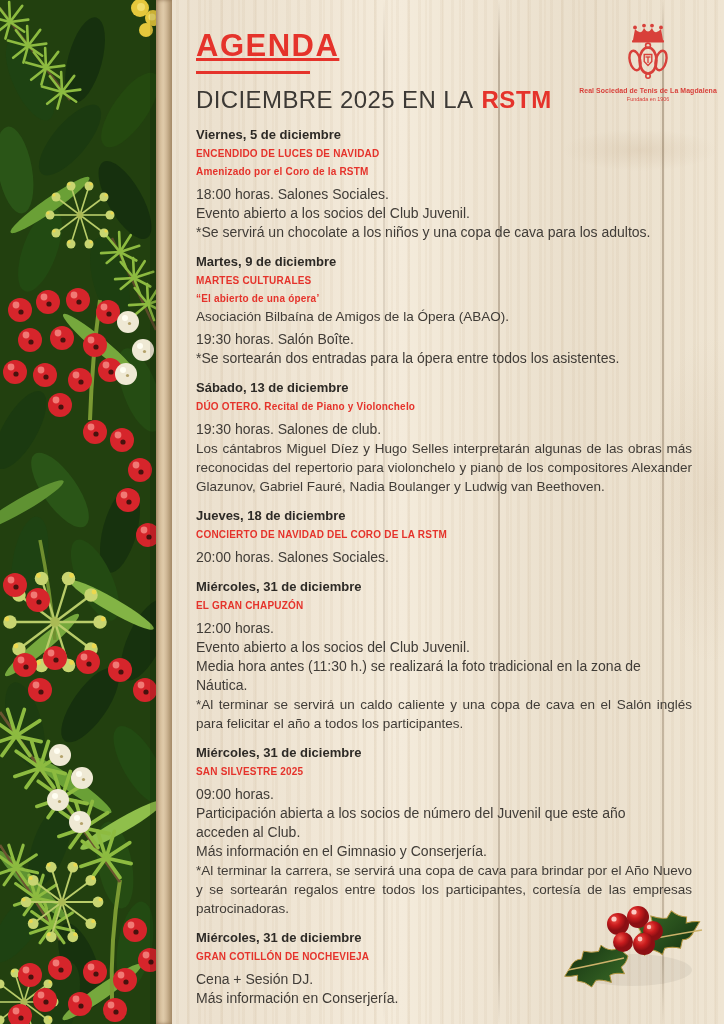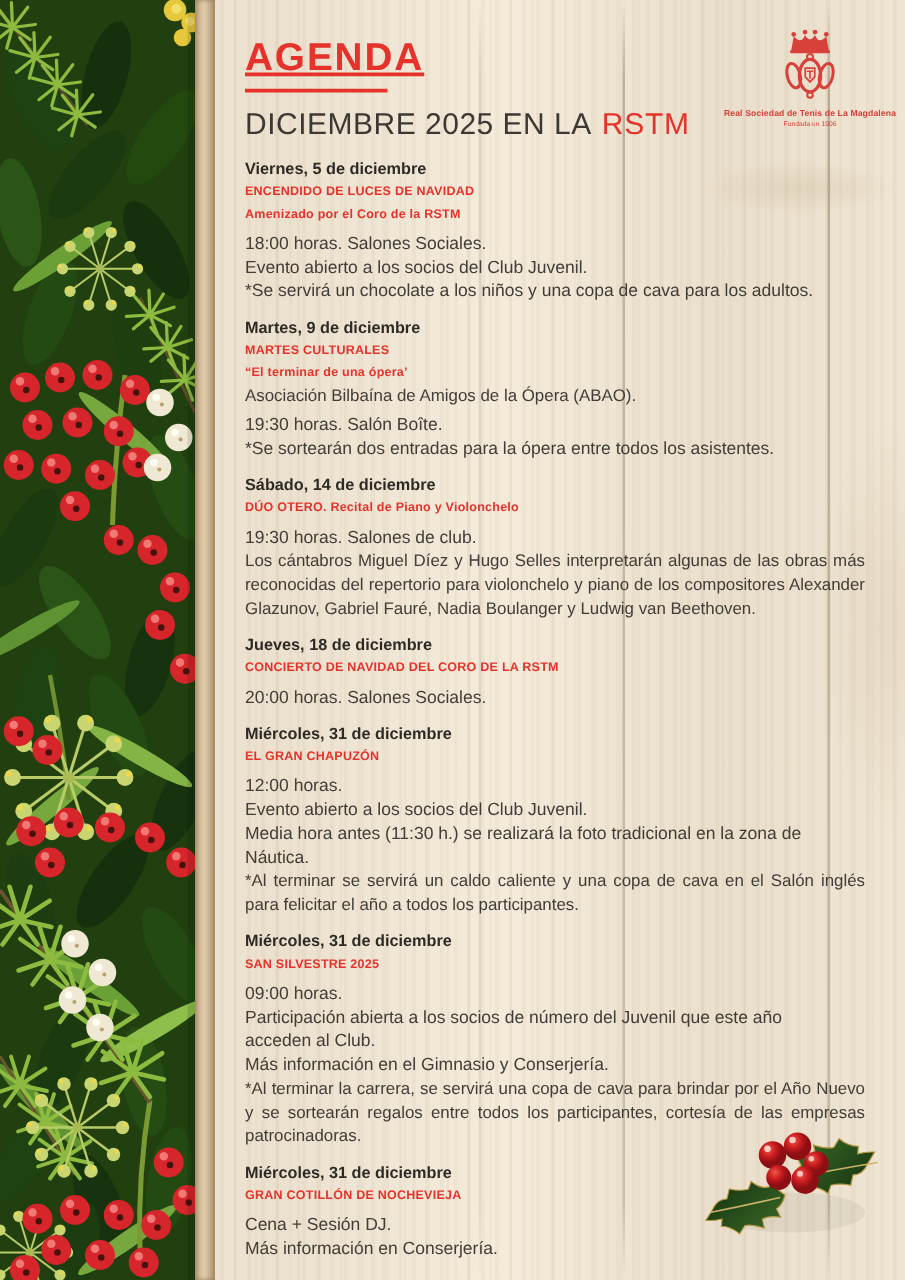--- a/index.html
+++ b/index.html
@@ -16,21 +16,21 @@
   .plank{position:absolute;top:0;bottom:0;width:2px;
     background:linear-gradient(rgba(110,88,62,0), rgba(110,88,62,.38) 6%, rgba(110,88,62,.28) 94%, rgba(110,88,62,0));}
   .foliage{position:absolute;left:0;top:0;width:156px;height:1024px;}
   .wood-edge{position:absolute;left:156px;top:0;bottom:0;width:16px;
     background:linear-gradient(90deg,#c9ae8a,#dfcaa9 45%,#c2a884);
     box-shadow:inset -3px 0 4px rgba(90,60,30,.28), inset 2px 0 3px rgba(70,45,20,.25);}
   .content{position:absolute;left:196px;top:30px;width:496px;}
   .title{font-size:31px;font-weight:700;color:#e5332b;letter-spacing:1.5px;line-height:1;margin:0;text-decoration:underline;}
   .title-underline{width:114px;height:3px;background:#e5332b;margin-top:10px;}
   .subtitle{margin-top:13px;font-size:24px;line-height:26px;color:#3c3935;letter-spacing:.4px;white-space:nowrap;}
-  .subtitle .accent{color:#e5332b;font-weight:400;margin-left:8px;letter-spacing:.6px;}
+  .subtitle .accent{color:#e5332b;font-weight:700;margin-left:8px;letter-spacing:.6px;}
   .events{margin-top:12px;}
   .event{margin-bottom:10px;}
   .date{font-size:13px;font-weight:700;color:#2d2a26;line-height:20px;margin:0;}
   .etitle,.esub{font-size:10px;font-weight:700;color:#e5332b;line-height:18px;margin:0;letter-spacing:.2px;}
   .note{font-size:13.5px;color:#403c37;line-height:18px;}
   .body{margin-top:4px;}
   .line{font-size:14px;color:#403c37;line-height:19px;}
   .para{font-size:13.5px;color:#403c37;line-height:19px;text-align:justify;margin:0;}
   .logo{position:absolute;left:577px;top:22px;width:142px;text-align:center;color:#d8403a;}
   .logo-name{font-size:6.9px;font-weight:700;margin-top:3px;letter-spacing:.1px;}
@@ -277,30 +277,30 @@
         <div class="body">
           <div class="line">18:00 horas. Salones Sociales.</div>
           <div class="line">Evento abierto a los socios del Club Juvenil.</div>
           <div class="line">*Se servirá un chocolate a los niños y una copa de cava para los adultos.</div>
         </div>
       </article>
 
       <article class="event">
         <h3 class="date">Martes, 9 de diciembre</h3>
         <h4 class="etitle">MARTES CULTURALES</h4>
-        <h4 class="esub">“El terminar de una ópera’</h4>
+        <h4 class="esub">“El abierto de una ópera’</h4>
         <div class="note">Asociación Bilbaína de Amigos de la Ópera (ABAO).</div>
         <div class="body">
           <div class="line">19:30 horas. Salón Boîte.</div>
           <div class="line">*Se sortearán dos entradas para la ópera entre todos los asistentes.</div>
         </div>
       </article>
 
       <article class="event">
-        <h3 class="date">Sábado, 14 de diciembre</h3>
+        <h3 class="date">Sábado, 13 de diciembre</h3>
         <h4 class="etitle">DÚO OTERO. Recital de Piano y Violonchelo</h4>
         <div class="body">
           <div class="line">19:30 horas. Salones de club.</div>
           <p class="para">Los cántabros Miguel Díez y Hugo Selles interpretarán algunas de las obras más reconocidas del repertorio para violonchelo y piano de los compositores Alexander Glazunov, Gabriel Fauré, Nadia Boulanger y Ludwig van Beethoven.</p>
         </div>
       </article>
 
       <article class="event">
         <h3 class="date">Jueves, 18 de diciembre</h3>
         <h4 class="etitle">CONCIERTO DE NAVIDAD DEL CORO DE LA RSTM</h4>

